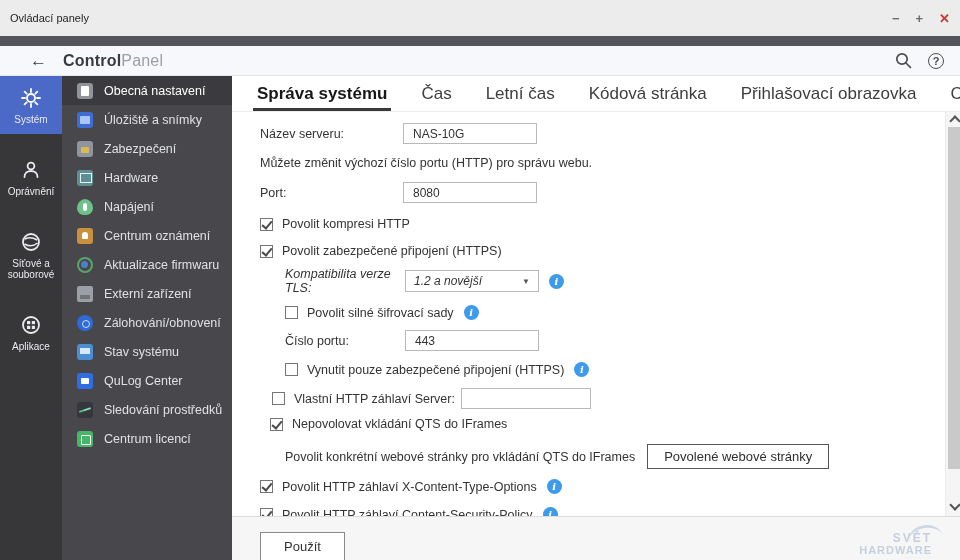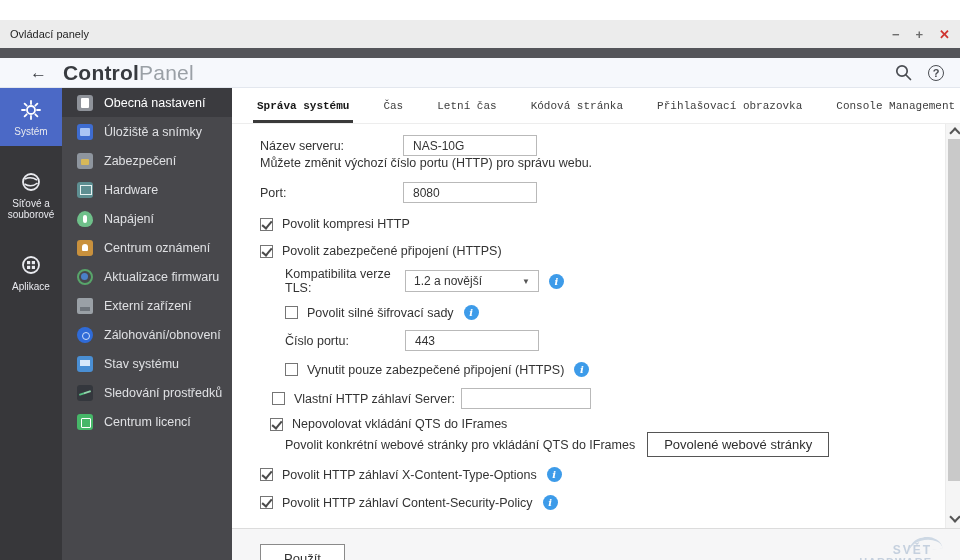--- a/index.html
+++ b/index.html
@@ -1,29 +1,29 @@
 <!DOCTYPE html>
 <html><head>
 <meta charset="utf-8">
 <style>
   * { box-sizing: border-box; margin: 0; padding: 0; }
   html,body { width:960px; height:560px; overflow:hidden; }
   body { font-family:"Liberation Sans", sans-serif; background:#fff; position:relative; }
 
   
-  .titlebar { height:28px; background:#ececec; display:flex; align-items:center; padding:4px 10px; font-size:11px; color:#1f1f1f;margin-top:20px; }
+  .titlebar { height:36px; background:#ececec; display:flex; align-items:center; padding:4px 10px; font-size:11px; color:#1f1f1f; }
   .win-controls { margin-left:auto; display:flex; gap:16px; align-items:center; font-size:13px; line-height:1; }
   .wc { color:#6e6e6e; cursor:default; font-weight:bold; }
   .wc.close { color:#cf3430; }
   .darkstrip { height:10px; background:#54555a; }
 
   
   .header { height:30px; background:#f6f8fc; display:flex; align-items:center; border-bottom:1px solid #e3e7ee; }
   .back { margin-left:30px; font-size:17px; color:#3a3d42; line-height:1; }
-  .brand { margin-left:16px; font-size:21px; letter-spacing:.2px; }
+  .brand { margin-left:16px; font-size:16px; letter-spacing:.2px; }
   .brand b { color:#383b40; }
   .brand span { color:#9aa0a6; font-weight:normal; }
   .header-icons { margin-left:auto; display:flex; align-items:center; gap:16px; padding-right:16px; }
   .help-circ { width:16px; height:16px; border:1.6px solid #4a4d52; border-radius:50%; color:#4a4d52; font-size:11px; font-weight:bold; display:flex; align-items:center; justify-content:center; }
 
   
   .main { display:flex; height:500px; }
 
   .rail { width:62px; background:#37373a; flex:none; }
   .rail-item { text-align:center; color:#e9eaef; font-size:10px; padding:11px 2px 9px; }
@@ -47,27 +47,27 @@
   .ic-firmware { background:transparent; border:2.5px solid #58a56a; border-radius:50%; } .ic-firmware::after { left:2px; top:2px; width:7px; height:7px; border-radius:50%; background:#4a80c8; }
   .ic-backup { background:#2f6bd8; border-radius:50%; } .ic-backup::after { left:5px; top:5px; width:6px; height:6px; border-radius:50%; border:1.5px solid #cfe0fb; }
   .ic-external { background:#9aa0a6; border-radius:2px; } .ic-external::after { left:3px; top:9px; width:10px; height:4px; background:#6e747b; }
   .ic-status { background:#4a8fd4; } .ic-status::after { left:3px; top:4px; width:10px; height:6px; background:#d8e8fa; }
   .ic-qulog { background:#2e6de4; border-radius:3px; } .ic-qulog::after { left:4px; top:5px; width:8px; height:6px; background:#fff; border-radius:1px; }
   .ic-resource { background:#34373d; } .ic-resource::after { left:2px; top:7px; width:12px; height:2px; background:linear-gradient(90deg,#57c184 40%, #8fd6ab 40%); transform:rotate(-18deg); }
   .ic-license { background:#46b768; border-radius:3px; } .ic-license::after { left:4px; top:4px; width:8px; height:8px; border:1.5px solid #fff; border-radius:1px; }
 
   
   .content { flex:1; display:flex; flex-direction:column; background:#fff; min-width:0; }
-  .tabbar { height:36px; flex:none; display:flex; align-items:stretch; padding-left:8px; border-bottom:1px solid #ededed; font-size:11px; color:#3e3e3e;font-family:Liberation Mono, monospace; }
+  .tabbar { height:36px; flex:none; display:flex; align-items:stretch; padding-left:8px; border-bottom:1px solid #ededed; font-size:17px; color:#3e3e3e; }
   .tab { padding:0 17px; display:flex; align-items:center; position:relative; white-space:nowrap; }
   .tab.active { font-weight:bold; color:#181818; }
   .tab.active::after { content:""; position:absolute; left:13px; right:13px; bottom:0; height:3px; background:#3a3a3a; }
 
   .scrollarea { position:relative; flex:1; padding:11px 24px 0 28px; overflow:hidden; }
-  .frow { display:flex; align-items:center; font-size:12.5px; color:#333; }
+  .frow { display:flex; align-items:center; margin-bottom:12px; font-size:12.5px; color:#333; }
   .flabel { width:143px; flex:none; }
   .flabel-sm { width:120px; flex:none; }
   input.txt { width:134px; height:21px; border:1px solid #b9b9b9; background:#fff; font:12px "Liberation Sans",sans-serif; color:#333; padding:0 9px; }
   .note { font-size:12.5px; color:#333; margin-bottom:12px; }
 
   .cbrow { display:flex; align-items:center; margin-bottom:13px; font-size:12.5px; color:#333; }
   .cb { width:13px; height:13px; border:1px solid #757575; background:#fff; margin-right:9px; position:relative; flex:none; }
   .cb.checked::after { content:""; position:absolute; left:3px; top:0px; width:4px; height:8px; border:solid #4a4a4a; border-width:0 2px 2px 0; transform:rotate(40deg); }
   .ind { margin-left:25px; }
 
@@ -137,20 +137,27 @@
           <line x1="4.6" y1="4.6" x2="6.7" y2="6.7"></line>
             <line x1="15.3" y1="15.3" x2="17.4" y2="17.4"></line>
           <line x1="4.6" y1="17.4" x2="6.7" y2="15.3"></line>
             <line x1="15.3" y1="6.7" x2="17.4" y2="4.6"></line>
         </g>
       </svg>
       <div>Systém</div>
     </div>
     <div class="rail-item">
       <svg width="22" height="22" viewBox="0 0 22 22">
+        <circle cx="11" cy="7" r="3.4" fill="none" stroke="#e9eaef" stroke-width="1.8"></circle>
+        <path d="M4.5 18 c0-4 3-6 6.5-6 s6.5 2 6.5 6" fill="none" stroke="#e9eaef" stroke-width="1.8" stroke-linecap="round"></path>
+      </svg>
+      <div>Oprávnění</div>
+    </div>
+    <div class="rail-item">
+      <svg width="22" height="22" viewBox="0 0 22 22">
         <circle cx="11" cy="11" r="8" fill="none" stroke="#e9eaef" stroke-width="1.8"></circle>
         <path d="M5 8 q6 -3 12 1 M4.5 13 q7 4 13 -1" fill="none" stroke="#e9eaef" stroke-width="1.6"></path>
       </svg>
       <div>Síťové a souborové</div>
     </div>
     <div class="rail-item">
       <svg width="22" height="22" viewBox="0 0 22 22">
         <circle cx="11" cy="11" r="8" fill="none" stroke="#e9eaef" stroke-width="1.8"></circle>
         <rect x="7" y="7" width="3.2" height="3.2" fill="#e9eaef"></rect>
           <rect x="11.8" y="7" width="3.2" height="3.2" fill="#e9eaef"></rect>
@@ -196,20 +203,24 @@
     </div>
     <div class="submenu-item">
       <span class="chip ic-backup"></span>
       <span>Zálohování/obnovení</span>
     </div>
     <div class="submenu-item">
       <span class="chip ic-status"></span>
       <span>Stav systému</span>
     </div>
     <div class="submenu-item">
+      <span class="chip ic-qulog"></span>
+      <span>QuLog Center</span>
+    </div>
+    <div class="submenu-item">
       <span class="chip ic-resource"></span>
       <span>Sledování prostředků</span>
     </div>
     <div class="submenu-item">
       <span class="chip ic-license"></span>
       <span>Centrum licencí</span>
     </div>
   </div>
 
   <div class="content">
@@ -239,21 +250,21 @@
       <div class="cbrow">
         <span class="cb checked"></span>
         <span>Povolit kompresi HTTP</span>
       </div>
 
       <div class="cbrow" style="margin-bottom:9px;">
         <span class="cb checked"></span>
         <span>Povolit zabezpečené připojení (HTTPS)</span>
       </div>
 
-      <div class="frow ind" style="margin-bottom:10px;">
+      <div class="frow ind" style="margin-bottom:10px;font-style:italic;">
         <span class="flabel-sm">Kompatibilita verze TLS:</span>
         <div class="selectbox">
           <span>1.2 a novější</span>
           <span class="caret">▼</span>
         </div>
         <span class="info"></span>
       </div>
 
       <div class="cbrow ind" style="margin-bottom:10px;">
         <span class="cb"></span>
@@ -271,21 +282,21 @@
         <span>Vynutit pouze zabezpečené připojení (HTTPS)</span>
         <span class="info"></span>
       </div>
 
       <div class="cbrow" style="margin-bottom:8px;padding-left:12px;">
         <span class="cb"></span>
         <span>Vlastní HTTP záhlaví Server:</span>
         <input class="txt" type="text" style="margin-left: 6px; width: 130px;" value="">
       </div>
 
-      <div class="cbrow" style="margin-bottom:1px;padding-left:10px;">
+      <div class="cbrow" style="margin-bottom:13px;padding-left:10px;">
         <span class="cb checked"></span>
         <span>Nepovolovat vkládání QTS do IFrames</span>
       </div>
 
       <div class="frow ind" style="margin-bottom:10px;">
         <span>Povolit konkrétní webové stránky pro vkládání QTS do IFrames</span>
         <button class="outline-btn">Povolené webové stránky</button>
       </div>
 
       <div class="cbrow">

